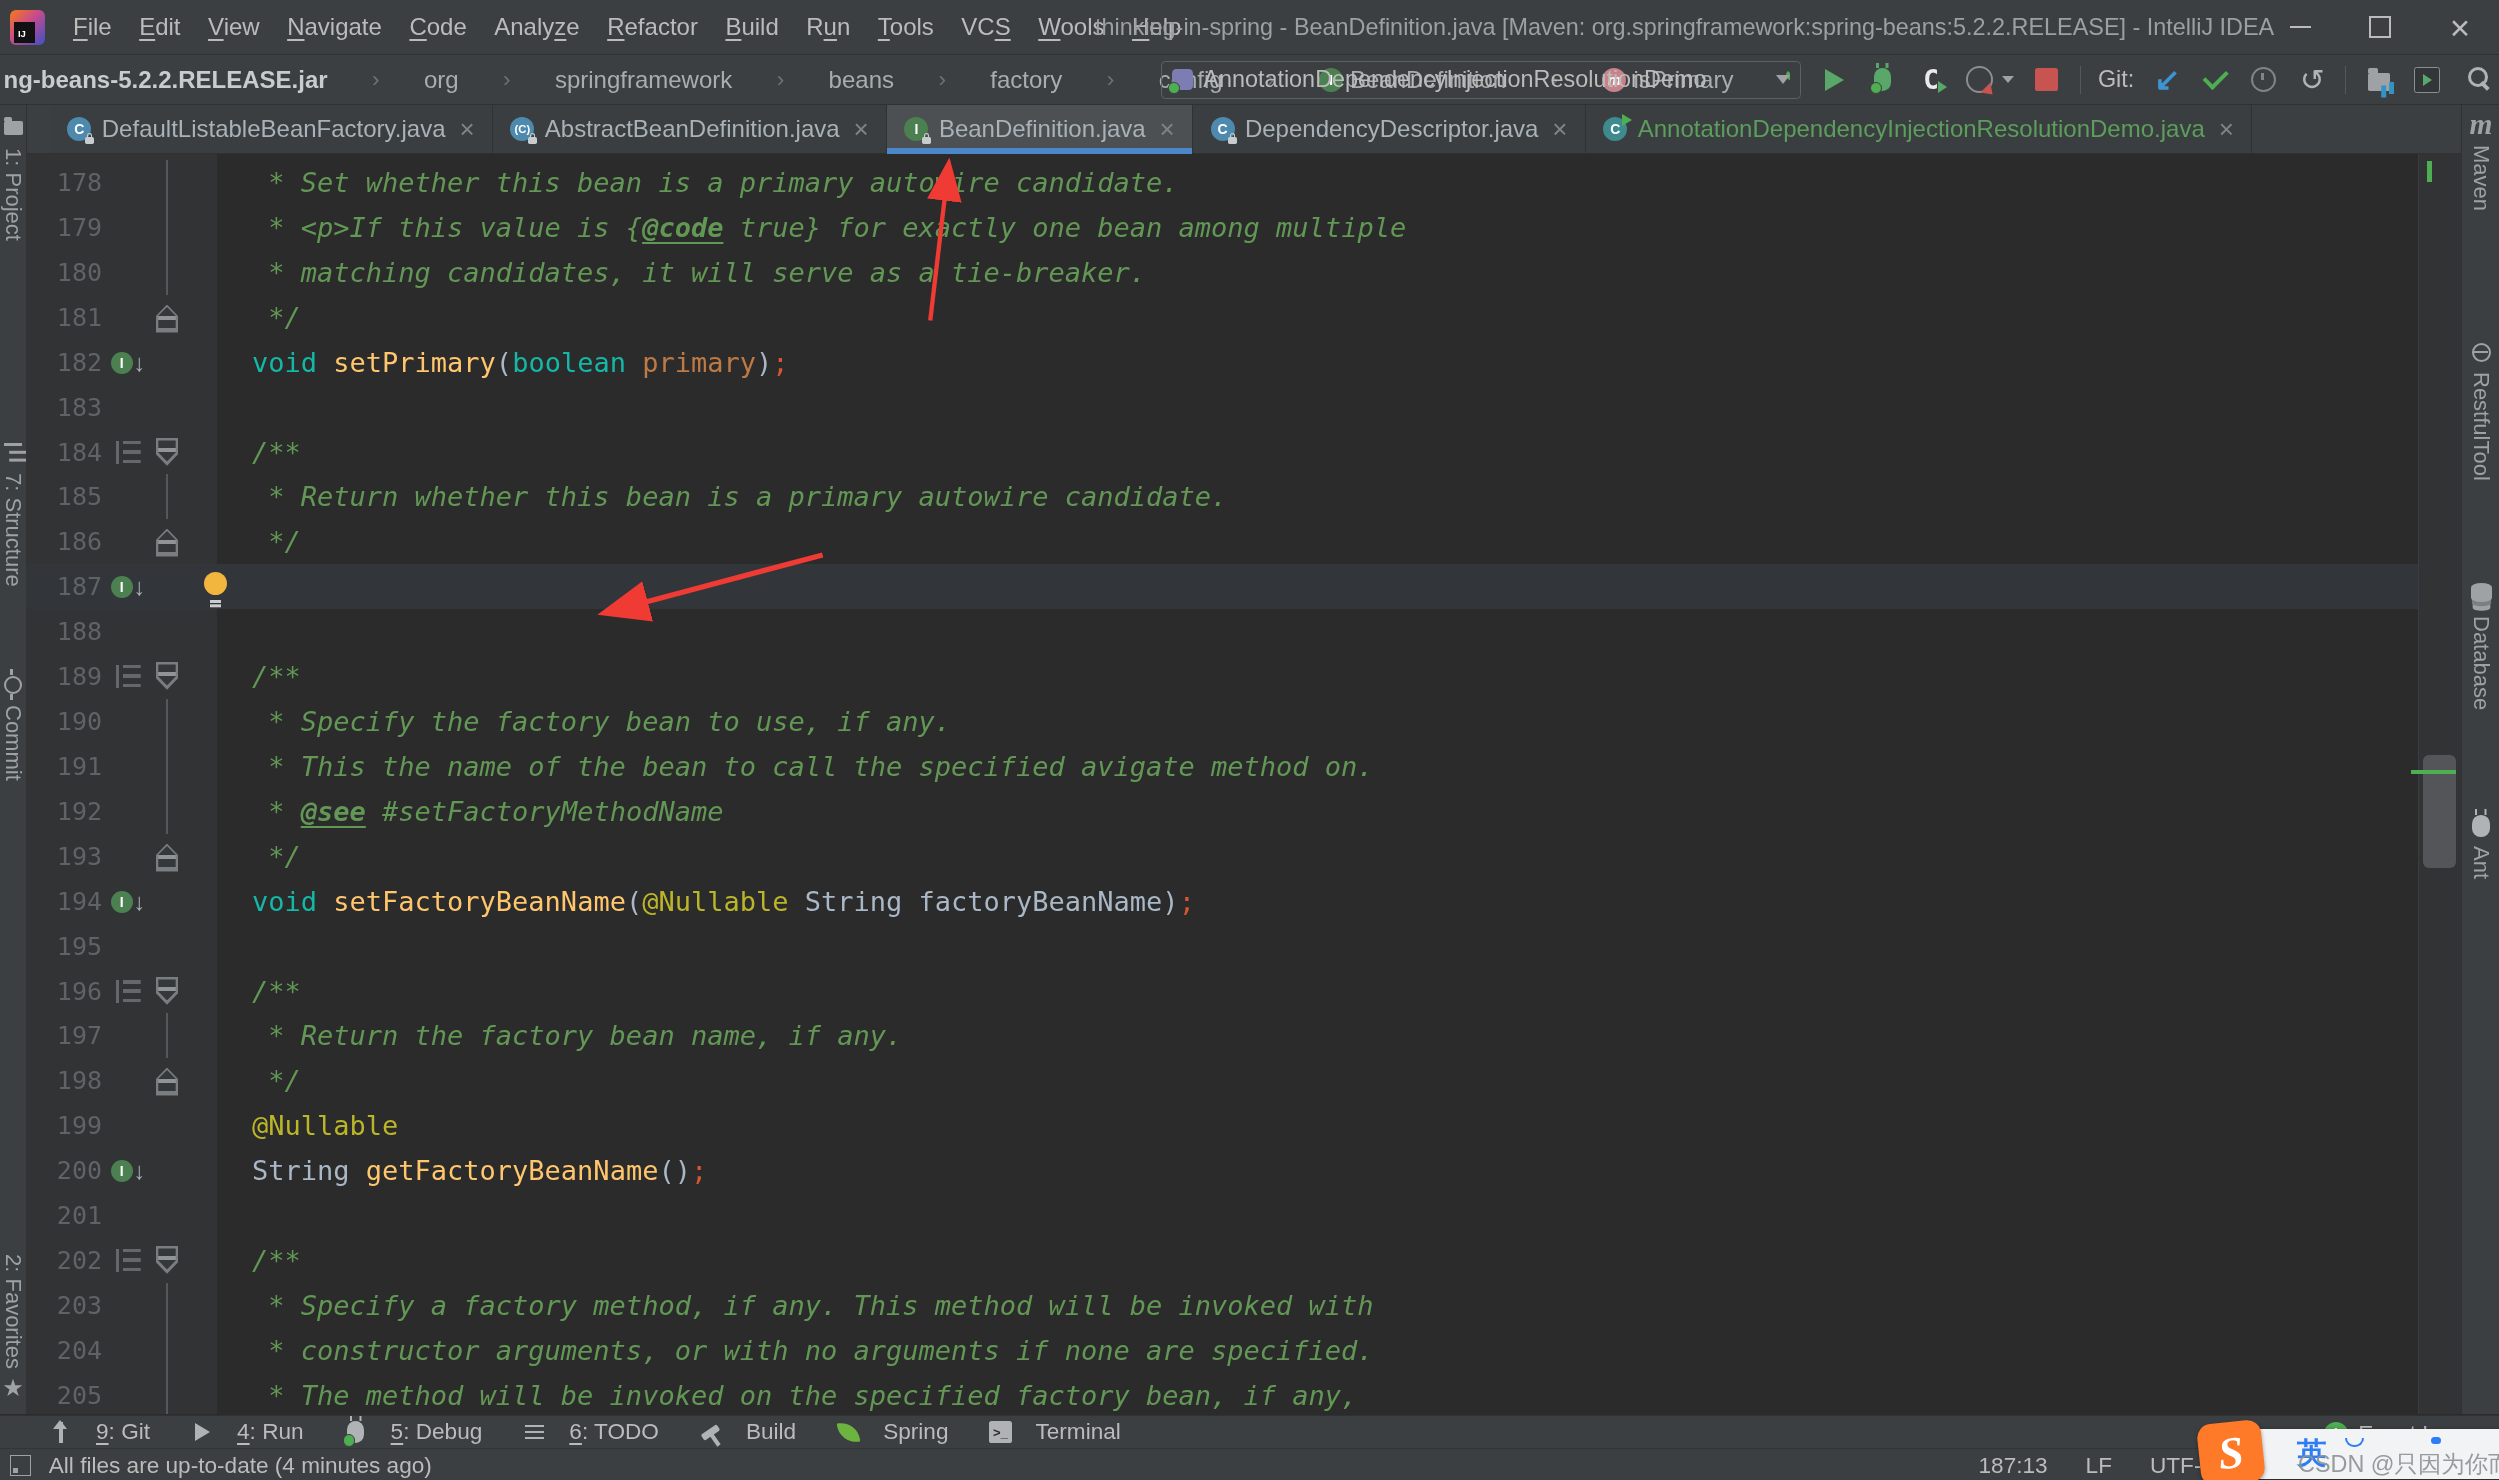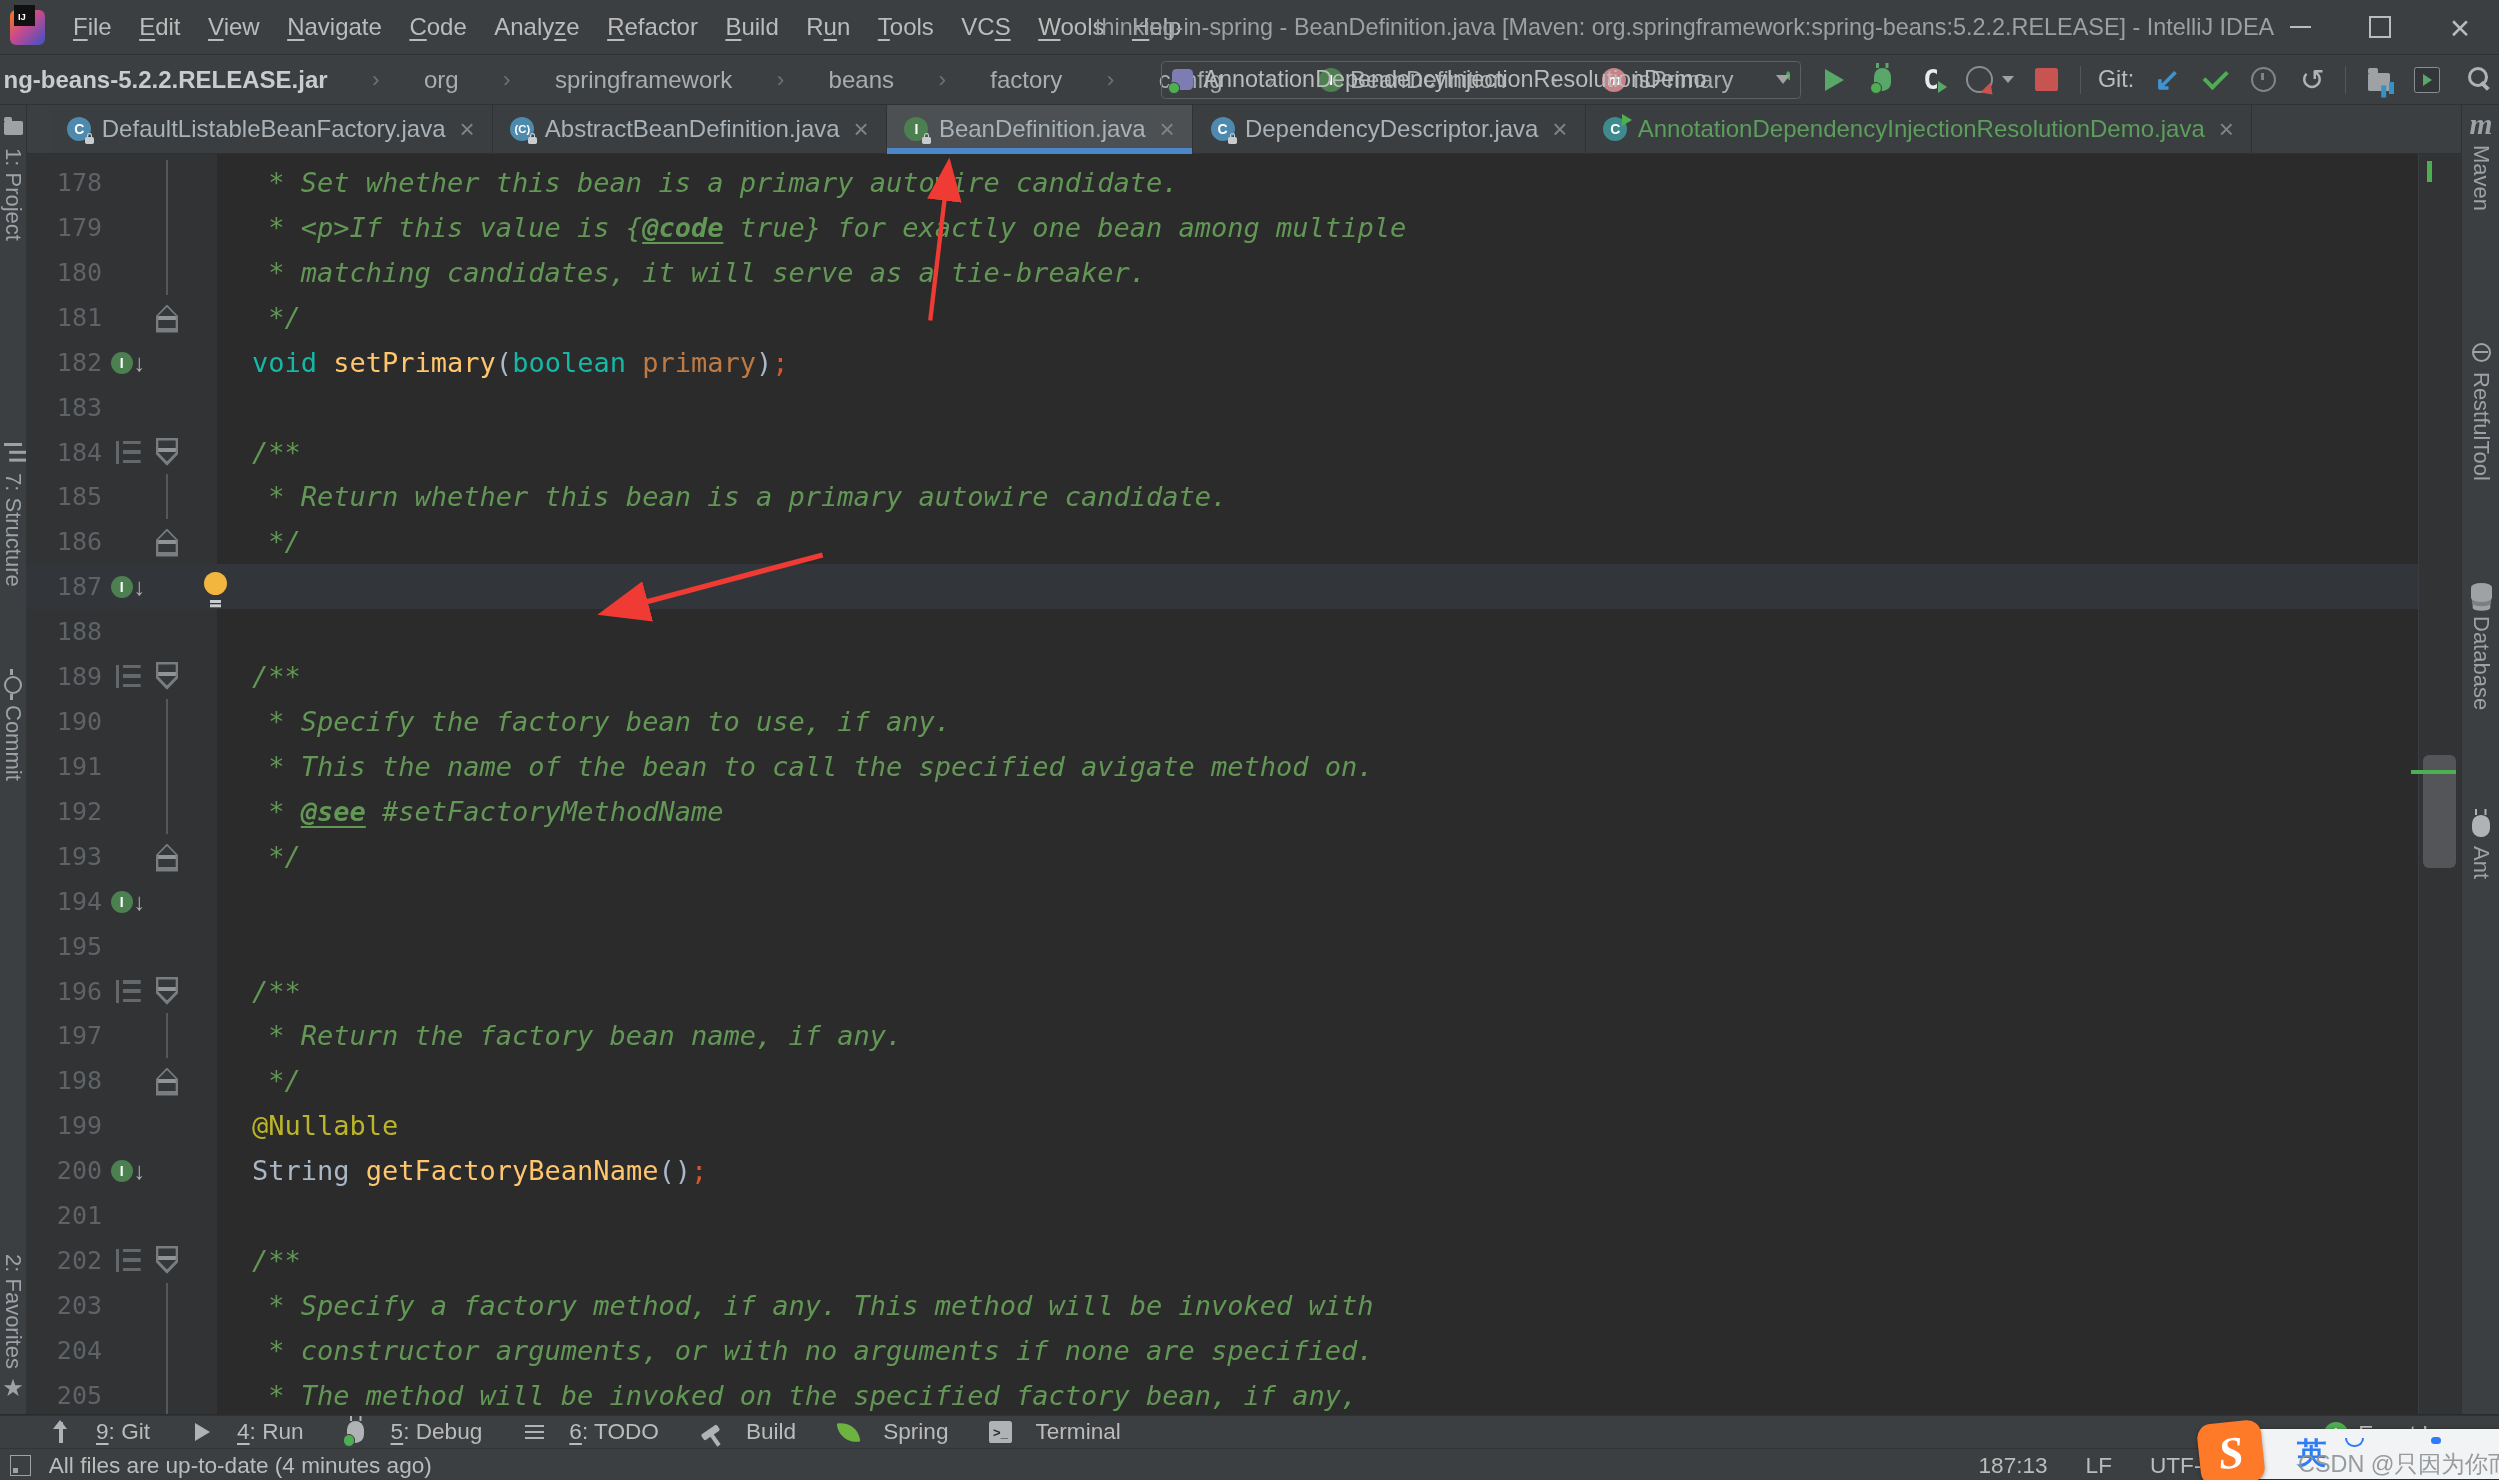--- a/index.html
+++ b/index.html
@@ -5,21 +5,21 @@
   html,body{margin:0;padding:0;background:#2B2B2B;}
   body{width:2500px;height:1481px;position:relative;overflow:hidden;
        font-family:"Liberation Sans",sans-serif;color:#BBBBBB;
        -webkit-font-smoothing:antialiased;}
 
   
   #titlebar{position:absolute;left:0;top:0;width:2500px;height:54px;background:#3C3F41;
             border-bottom:0.9px solid #2F3132;display:flex;align-items:center;}
   #logo{width:35px;height:35px;margin:0 15.6px 0 10.4px;border-radius:6px;position:relative;
         background:linear-gradient(135deg,#F97A12 0%,#C84A8E 45%,#3B51C4 100%);flex:none;}
-  #logo .inner{position:absolute;left:3.5px;bottom:19px;width:21px;height:21px;background:#111;
+  #logo .inner{position:absolute;left:3.5px;bottom:2px;width:21px;height:21px;background:#111;
         color:#fff;font-size:9.5px;font-weight:bold;display:flex;align-items:flex-end;padding:4px;box-sizing:border-box;}
   #menubar{display:flex;gap:3.5px;}
   .menu-item{font-size:24px;color:#BBBBBB;padding:5.2px 12px;white-space:nowrap;}
   .mn{text-decoration:underline;text-underline-offset:4.3px;}
   #win-title{position:absolute;left:1095px;top:0;height:54px;display:flex;align-items:center;
              font-size:23.4px;color:#9DA0A2;white-space:nowrap;}
   #win-controls{position:absolute;right:0;top:0;height:54px;display:flex;align-items:center;}
   .wbtn{width:80px;height:54px;display:flex;align-items:center;justify-content:center;color:#BBBBBB;}
   .wbtn .bar{width:21px;height:2.6px;background:#BBBBBB;}
   .wbtn .box{width:17.4px;height:17.4px;border:2.6px solid #BBBBBB;}
@@ -521,20 +521,21 @@
         <span class="codeln"><span class="s-c"> */</span></span>
       </div>
       <div class="eline" style="top: 725px;">
         <span class="lnum">194</span>
         <span class="gico">
           <span class="gimpl">
             <span class="circ">I</span>
             <span class="dar">↓</span>
           </span>
         </span>
+        <span class="codeln"><span class="s-k">void</span><span class="s-p"> </span><span class="s-m">setFactoryBeanName</span><span class="s-p">(</span><span class="s-a">@Nullable</span><span class="s-p"> String factoryBeanName)</span><span class="s-s">;</span></span>
       </div>
       <div class="eline" style="top: 770px;">
         <span class="lnum">195</span>
         <span class="codeln"></span>
       </div>
       <div class="eline" style="top: 815px;">
         <span class="lnum">196</span>
         <span class="gico">
           <span class="gdoc"></span>
         </span>

